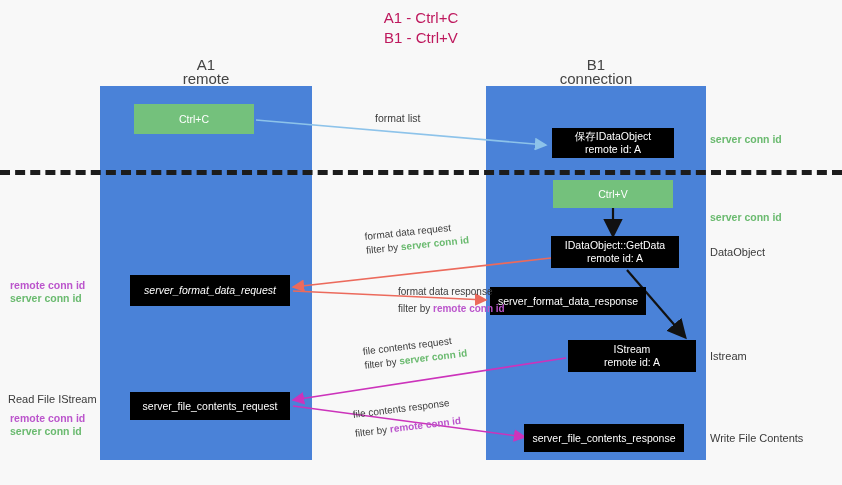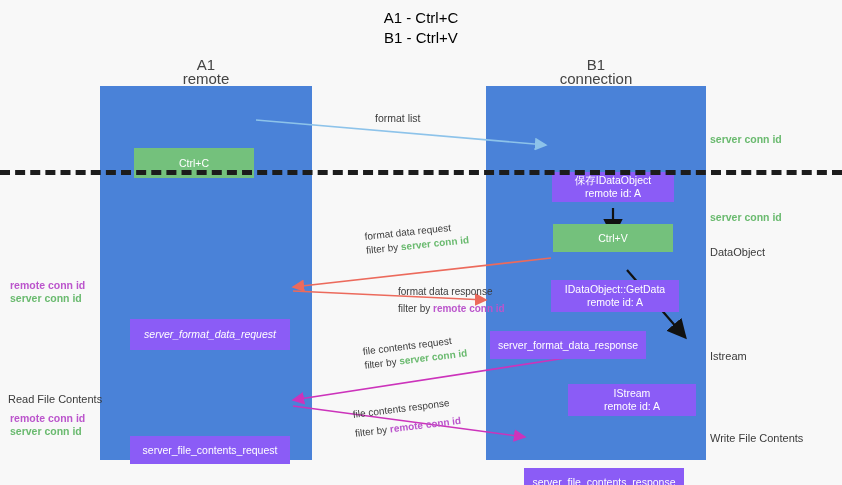--- a/index.html
+++ b/index.html
@@ -12,45 +12,44 @@
     position:relative;
   }
   #stage{position:absolute;left:0;top:0;width:842px;height:485px;}
   .abs{position:absolute;}
 
   
   .title{
     left:0;top:8px;width:842px;
     text-align:center;
     font-size:15px;line-height:20px;
-    color:#000000;
+    color:#be185d;
   }
 
   
   .col-head{
     text-align:center;font-size:15px;line-height:14px;color:#444;
   }
   .col-head .l2{display:block;}
 
   
   .lane{background:#4a82d8;}
 
   
   .box{
     display:flex;align-items:center;justify-content:center;
     text-align:center;
     color:#ffffff;
     font-size:10.5px;line-height:13px;
     box-sizing:border-box;
     padding:2px 4px;
-    margin-top:44px;
   }
   .box.green{background:#74c17c;}
   .box.orange{background:#fbb councils;}
-  .box.orange{background:#8b5cf6;}
+  .box.orange{background:#000000;}
   .box .l2{display:block;}
 
   
   .divider{
     left:0;top:170px;width:842px;height:0;
     border-top:5px dashed #1c1c1c;
   }
 
   
   .lbl{font-size:10.5px;line-height:13px;white-space:nowrap;}
@@ -192,17 +191,17 @@
 
   <div class="abs lbl green" style="left:710px;top:133px;">server conn id</div>
   <div class="abs lbl green" style="left:710px;top:211px;">server conn id</div>
   <div class="abs lbl right-note" style="left:710px;top:246px;">DataObject</div>
   <div class="abs lbl right-note" style="left:710px;top:350px;">Istream</div>
   <div class="abs lbl right-note" style="left:710px;top:432px;">Write File Contents</div>
 
   <div class="abs lbl purple" style="left:10px;top:279px;">remote conn id</div>
   <div class="abs lbl green" style="left:10px;top:292px;">server conn id</div>
 
-  <div class="abs lbl right-note" style="left:8px;top:393px;">Read File Contents</div>
+  <div class="abs lbl right-note" style="left:8px;top:393px;">Read File IStream</div>
   <div class="abs lbl purple" style="left:10px;top:412px;">remote conn id</div>
   <div class="abs lbl green" style="left:10px;top:425px;">server conn id</div>
 
 </div>
 
 </body></html>

